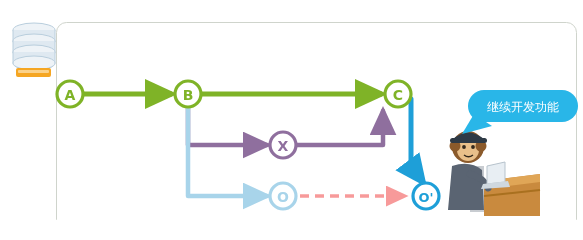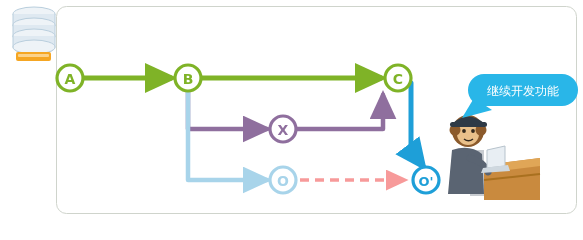--- a/index.html
+++ b/index.html
@@ -2,21 +2,21 @@
 <html><head>
 <meta charset="utf-8">
 <style>
   html,body{margin:0;padding:0;}
   body{
     width:583px;height:220px;
     background:#ffffff;
     font-family:"DejaVu Sans", sans-serif;
     overflow:hidden;
   }
-  #stage{position:relative;width:567px;height:220px;}
+  #stage{position:relative;width:567px;height:220px;margin-top:16px;}
   #stage svg{position:absolute;left:0;top:0;}
   .node-label{
     font-family:"DejaVu Sans", sans-serif;
     font-weight:bold;
     text-anchor:middle;
     dominant-baseline:central;
   }
   .bubble-text{
     font-family:"DejaVu Sans", sans-serif;
     font-size:12px;

